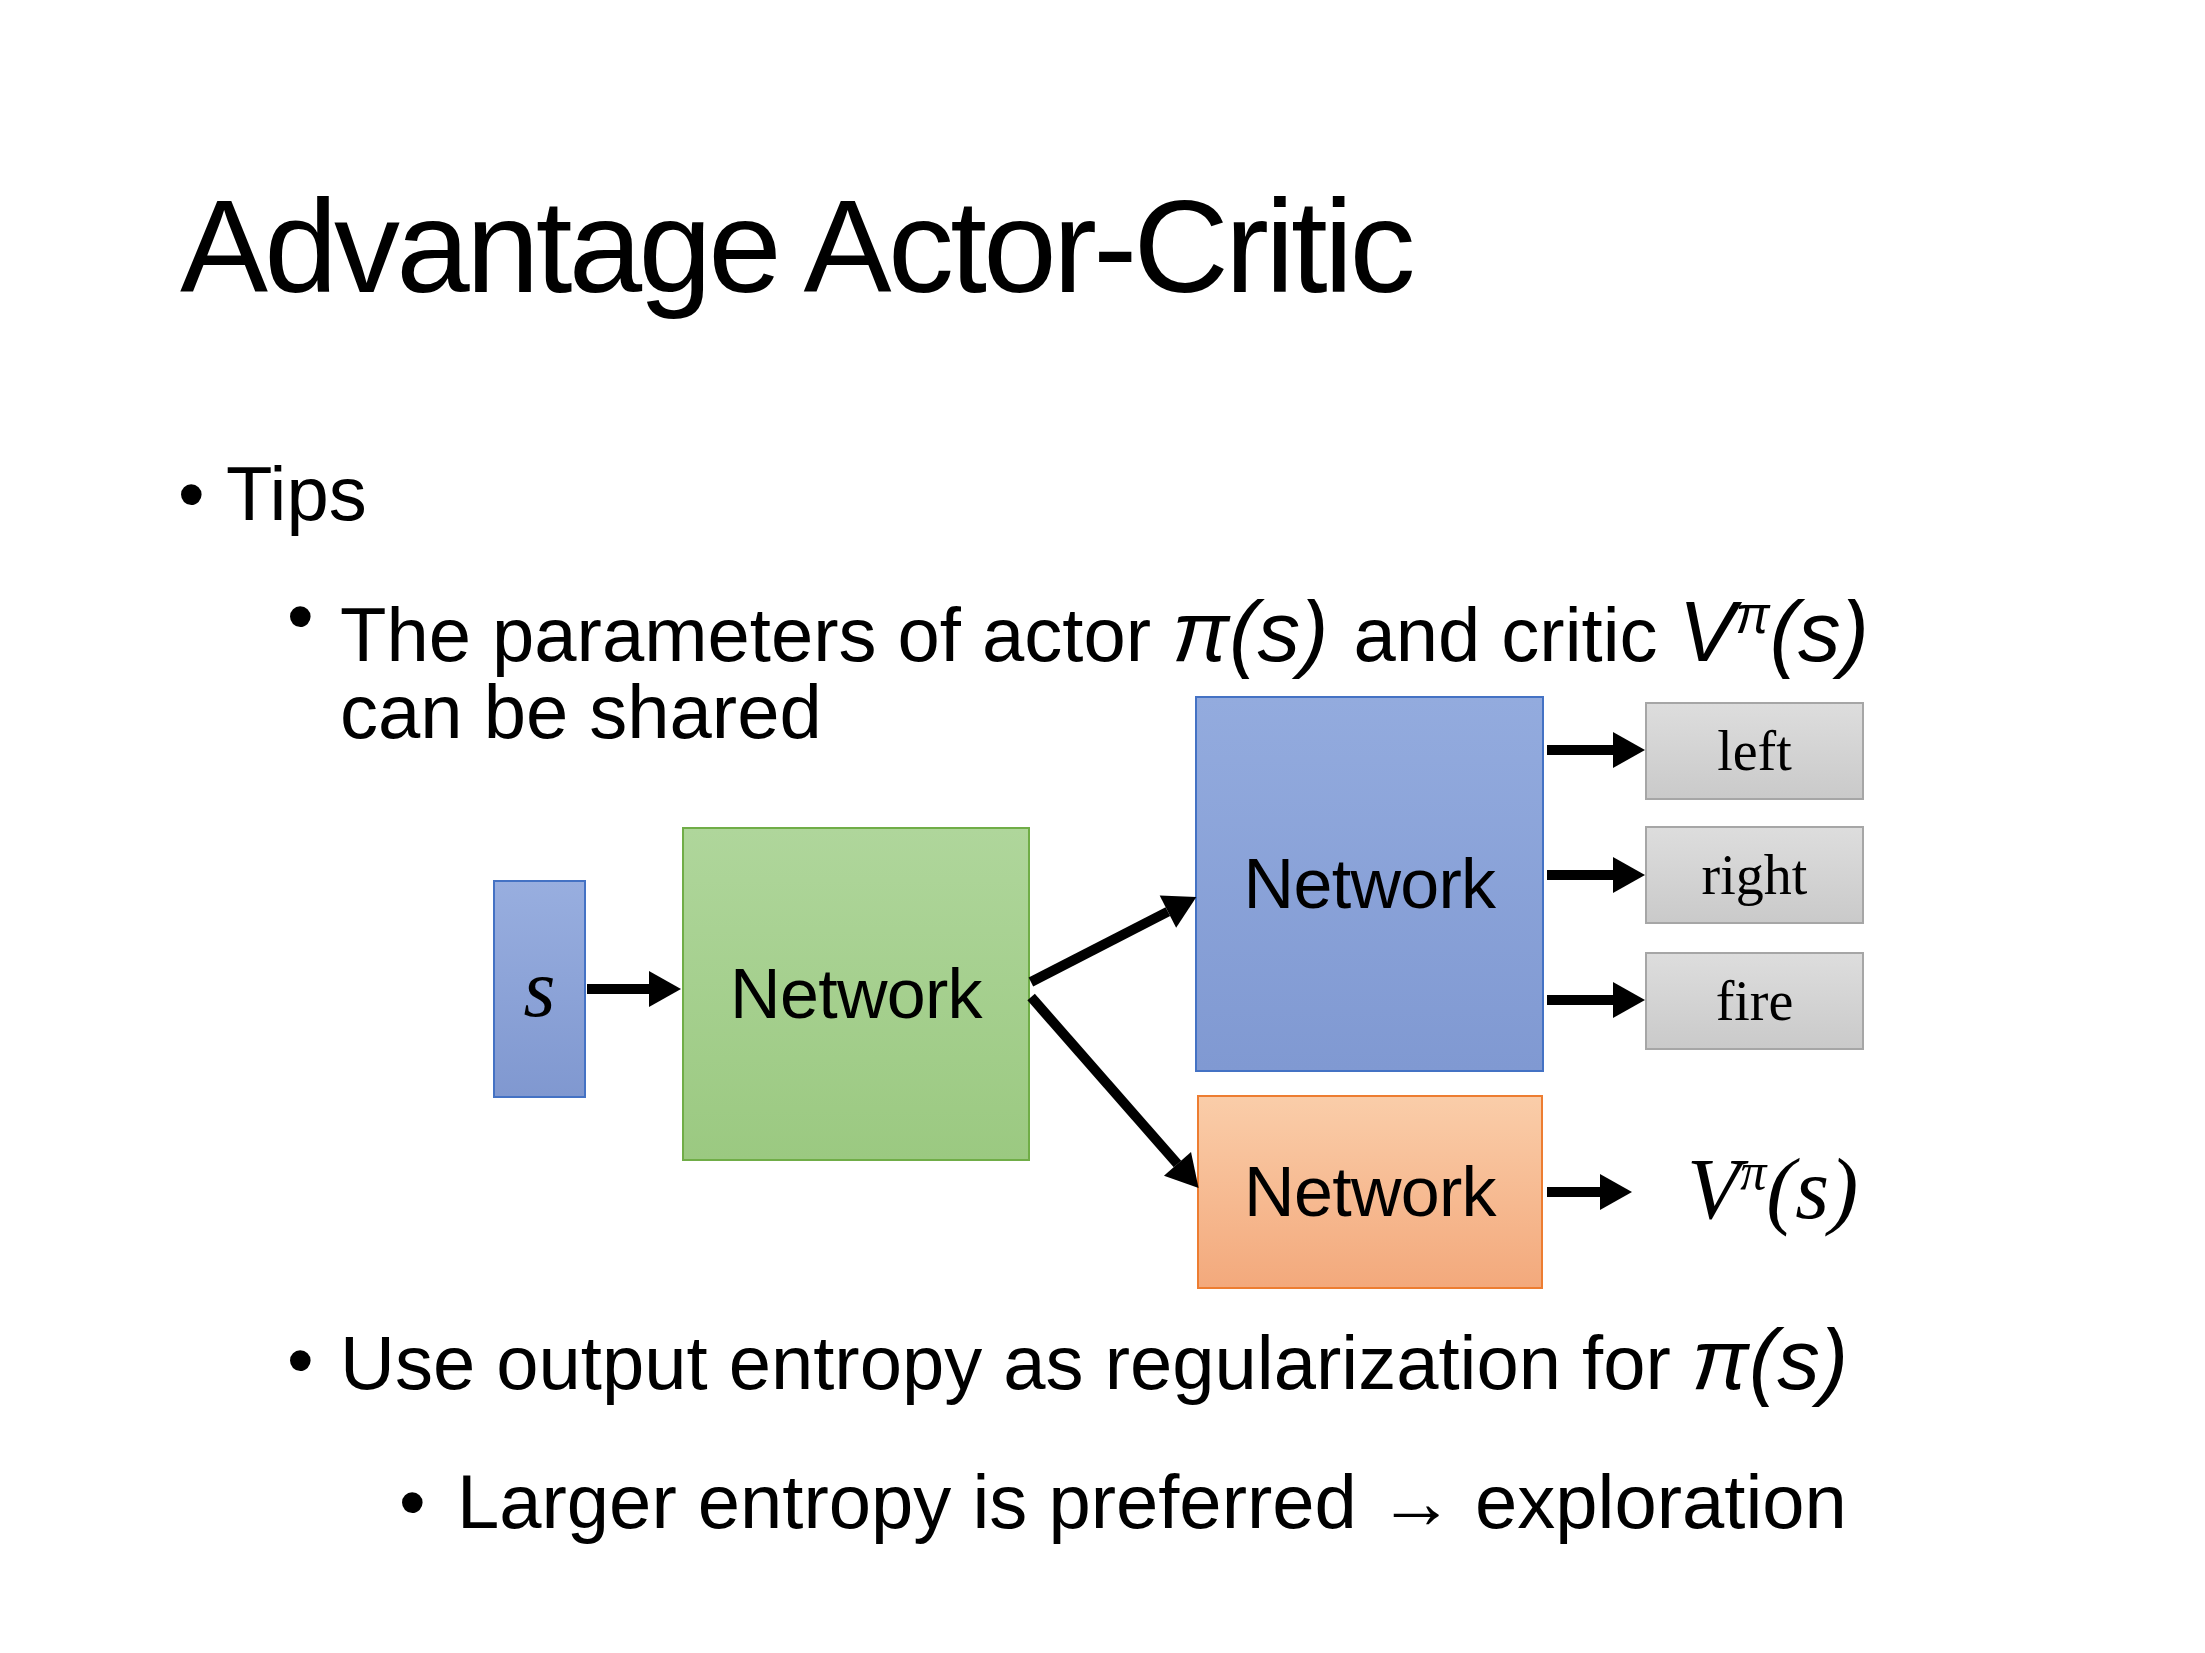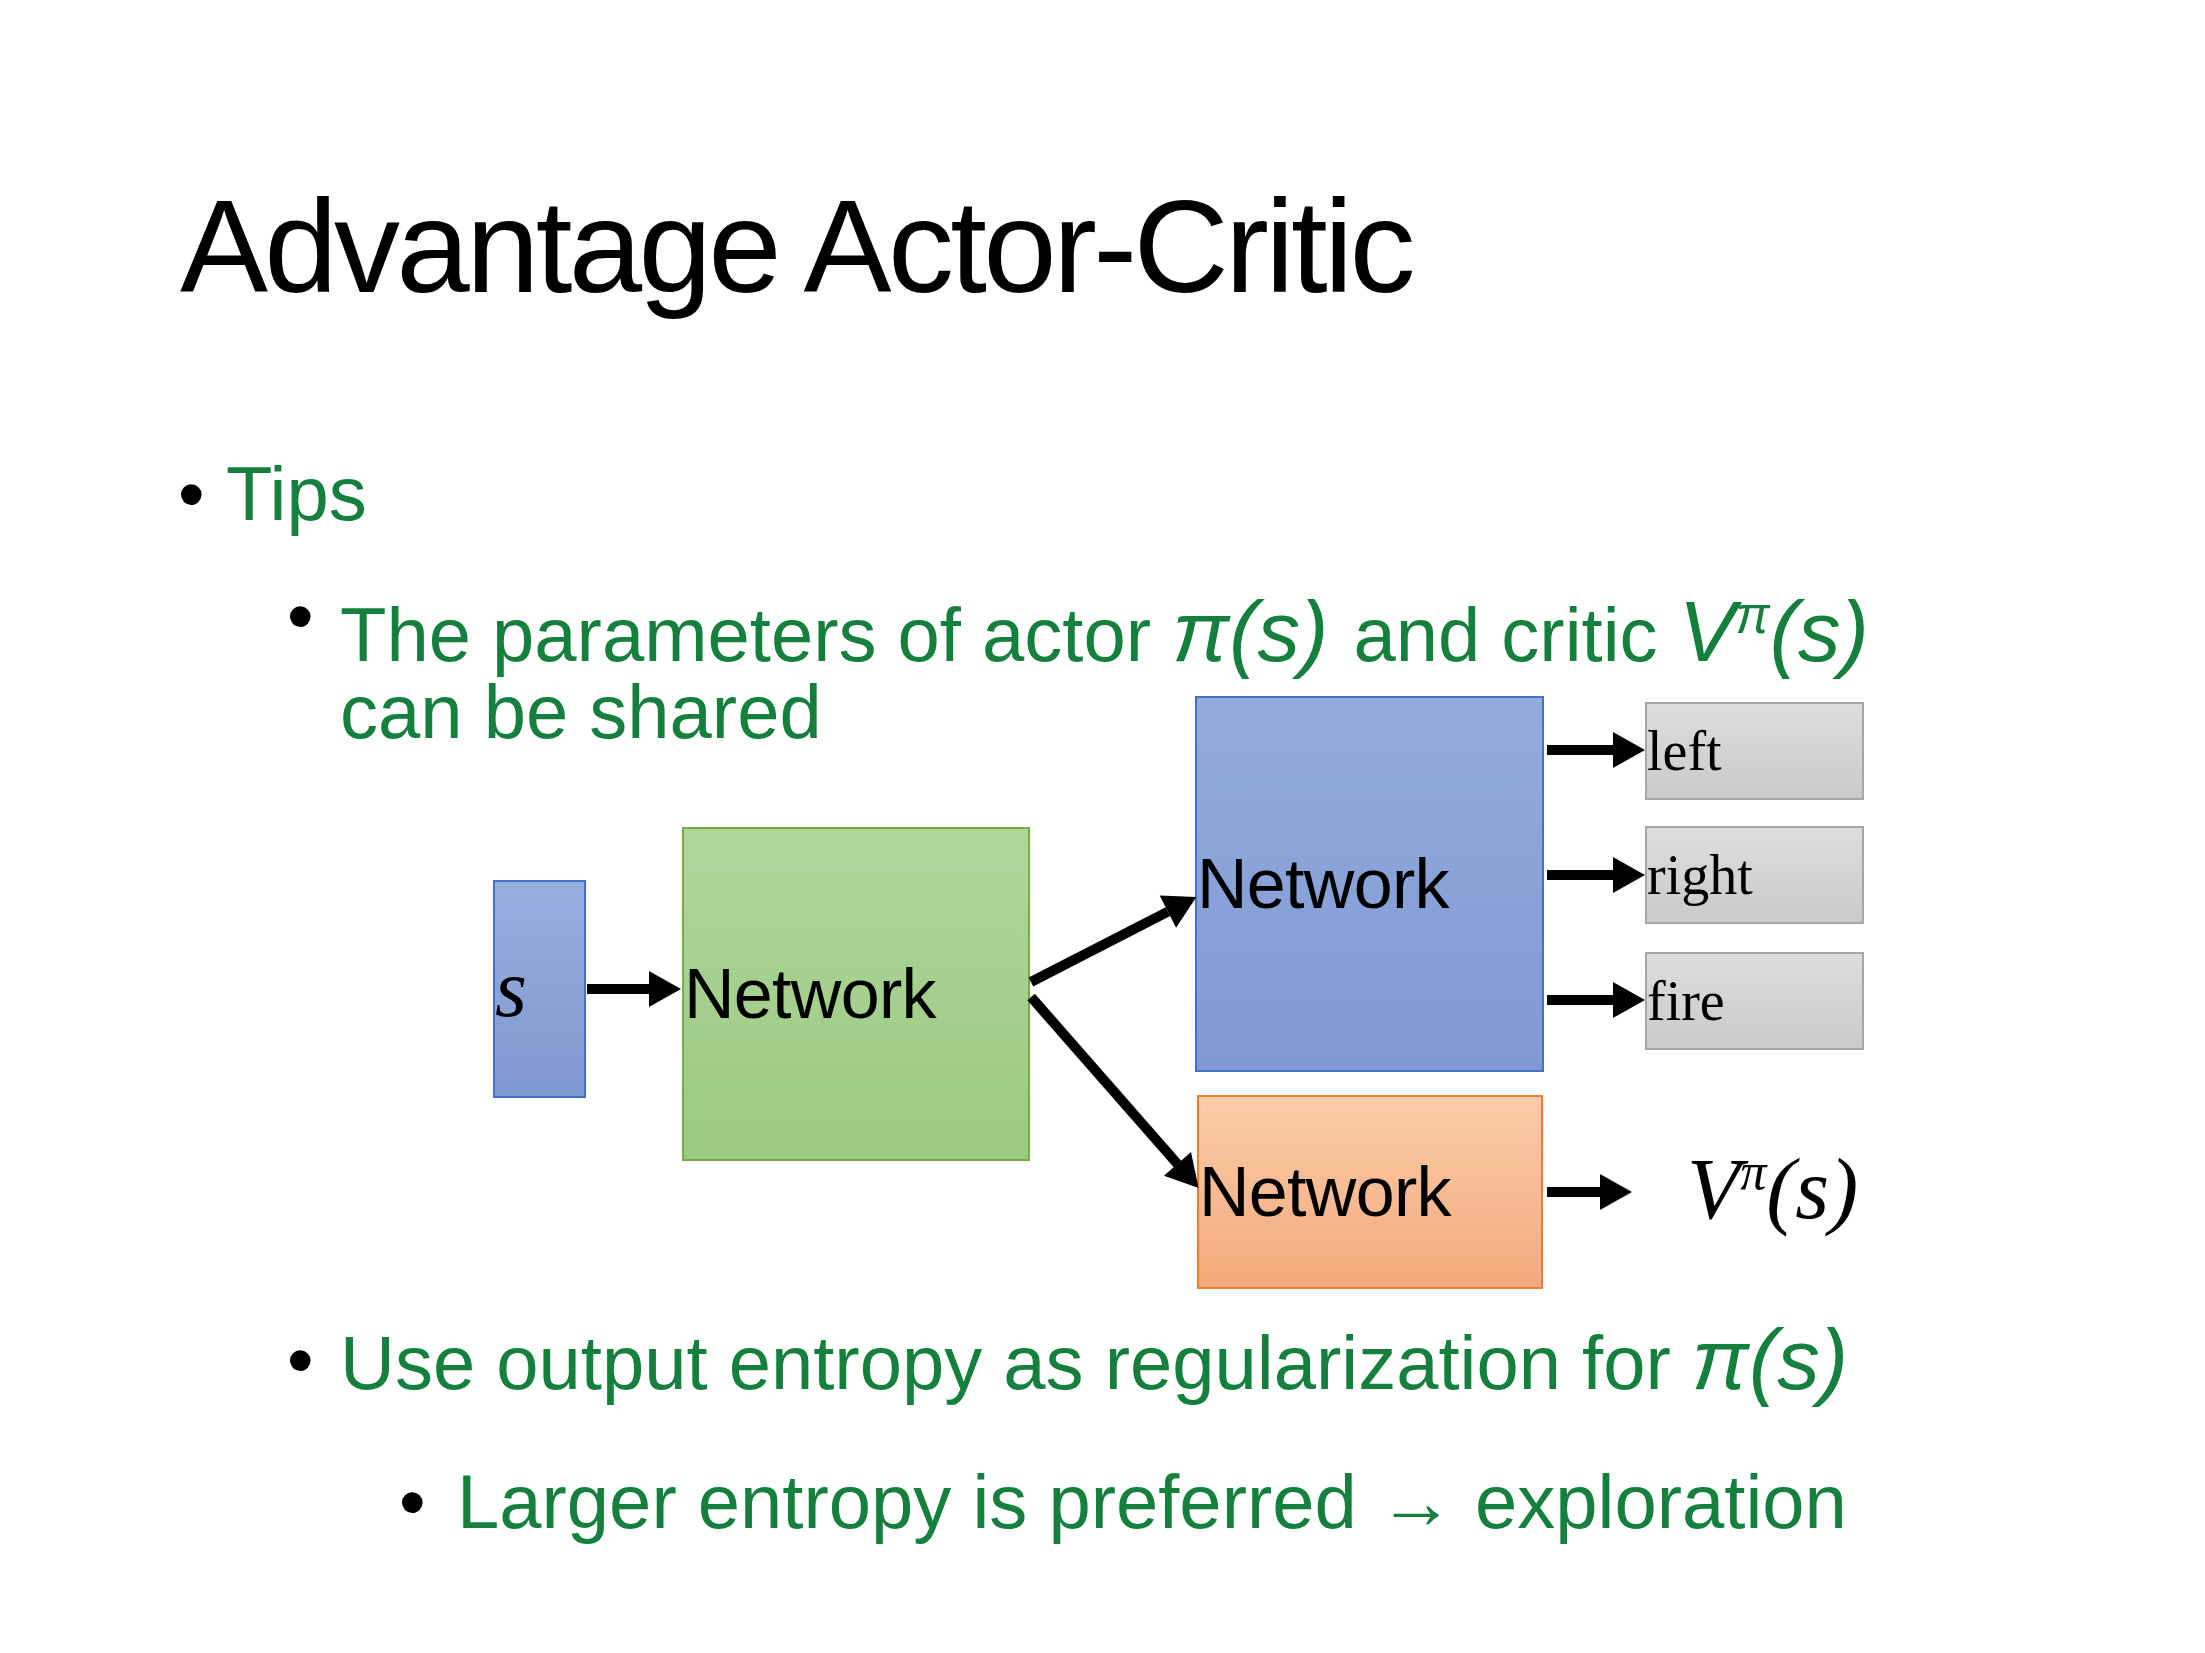--- a/index.html
+++ b/index.html
@@ -6,35 +6,35 @@
   .slide {
     position:relative; width:2205px; height:1654px; background:#ffffff;
     font-family:"Liberation Sans", sans-serif; color:#000; overflow:hidden;
   }
   .title {
     position:absolute; left:180px; top:171px; margin:0;
     font-size:132px; font-weight:400; letter-spacing:-3.7px; color:#000;
     font-family:"Liberation Sans", sans-serif; white-space:nowrap;
   }
   .line {
-    position:absolute; font-size:76px; line-height:96px; white-space:nowrap; color:#15803d;
+    position:absolute; font-size:76px; line-height:96px; white-space:nowrap; color:#000000;
   }
   .bullet {
     position:absolute; font-size:76px; line-height:96px; color:#000;
   }
   .math {
     font-family:Liberation Sans, sans-serif; font-style:italic; font-size:1.12em;
   }
   .gap-before { margin-left:25px; }
   .vsup { font-size:0.6em; vertical-align:0.55em; }
 
   
   .box {
     position:absolute; box-sizing:border-box;
-    display:flex; align-items:center; justify-content:flex-start;
+    display:flex; align-items:center; justify-content:center;
   }
   .box-state {
     left:493px; top:880px; width:93px; height:218px;
     border:2.2px solid var(--state-border,#4472C4);
     background:linear-gradient(180deg,#98AEDF,#8098D0);
     font-family:"Liberation Serif", serif; font-style:italic; font-size:82px;
   }
   .box-shared {
     left:682px; top:827px; width:348px; height:334px;
     border:2.2px solid var(--shared-border,#70AD47);

